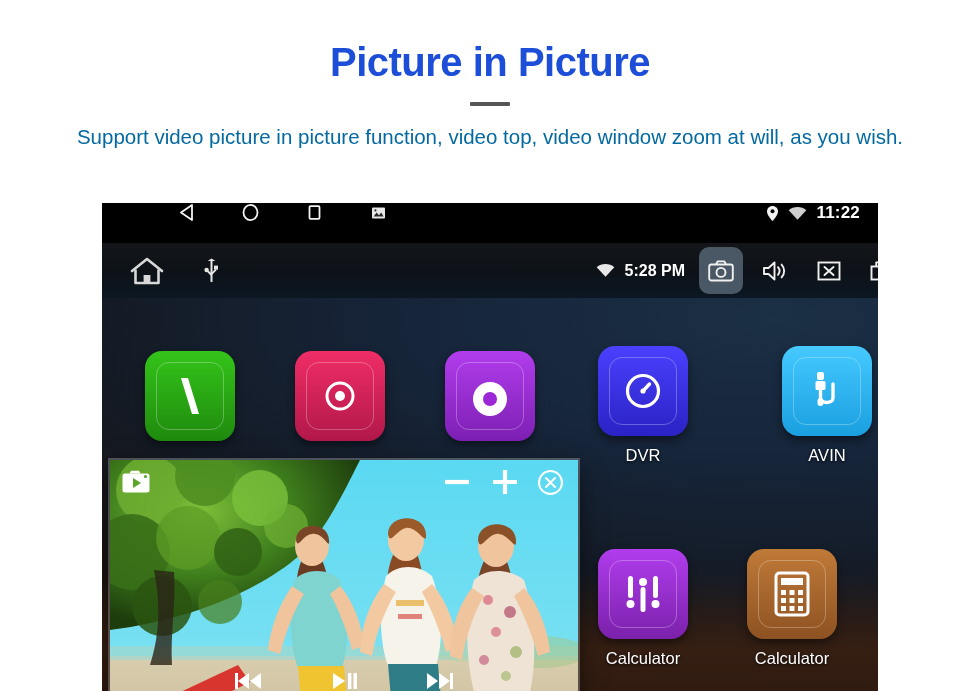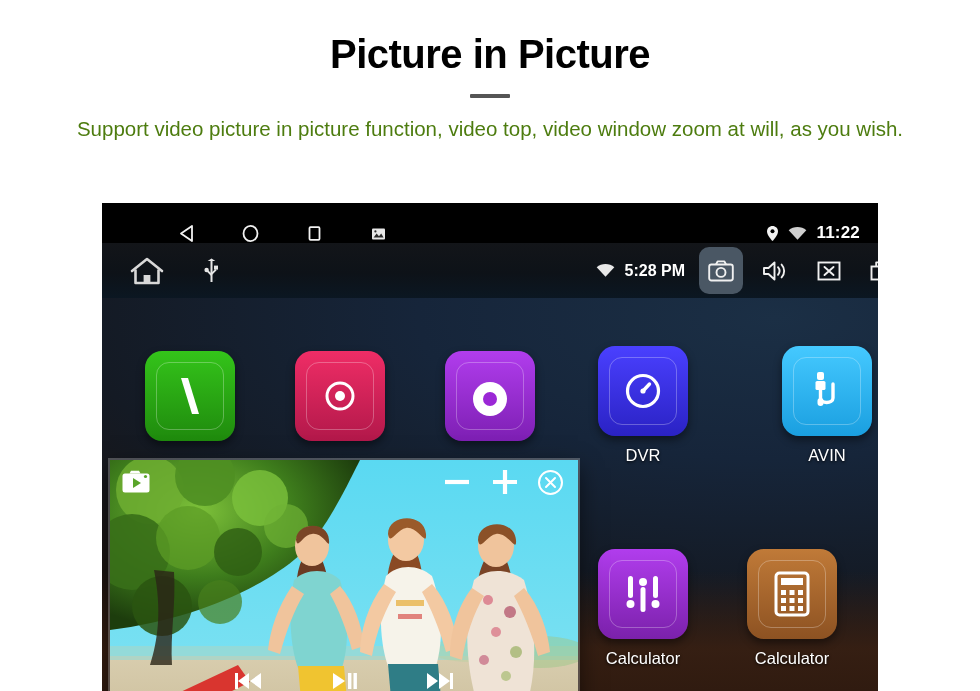--- a/index.html
+++ b/index.html
@@ -11,46 +11,46 @@
     position:relative;
   }
 
   
   .hero{
     position:absolute;left:0;top:0;width:980px;height:203px;
     background:#fff;
     text-align:center;
   }
   .hero-title{
-    margin:4px;padding-top:28px;
+    margin:12px;padding-top:28px;
     font-size:40px;font-weight:bold;letter-spacing:-0.5px;
-    color:#000000;line-height:1.1;
+    color:#1d4ed8;line-height:1.1;
   }
   .hero-rule{
     width:40px;height:4px;background:#555;
     margin:18px auto 0 auto;border-radius:1px;
   }
   .hero-sub{
     margin:16px auto 8px auto;width:880px;
-    font-size:20.5px;color:#4d7c0f;line-height:1.45;
+    font-size:20.5px;color:#0369a1;line-height:1.45;
     font-weight:normal;
   }
 
   
   .device{
     position:absolute;left:102px;top:203px;width:776px;height:488px;
     overflow:hidden;
     background:#0a0f17;
   }
 
   
   .statusbar{
     position:absolute;left:0;top:0;width:776px;height:40px;
     background:#000;
-    display:flex;align-items:flex-end;
+    display:flex;align-items:flex-start;
   }
   .sb-nav{display:flex;align-items:center;gap:0px;margin-left:52px;}
   .sb-nav .navbtn{width:64px;display:flex;align-items:center;justify-content:center;}
   .sb-right{margin-left:auto;display:flex;align-items:center;gap:9px;margin-right:18px;}
   .sb-time{color:#fff;font-size:17px;font-weight:bold;letter-spacing:0.2px;}
 
   
   .toolbar{
     position:absolute;left:0;top:40px;width:875px;height:55px;
     background:linear-gradient(180deg,#131519 0%,#0d1218 55%,#0b1722 100%);

